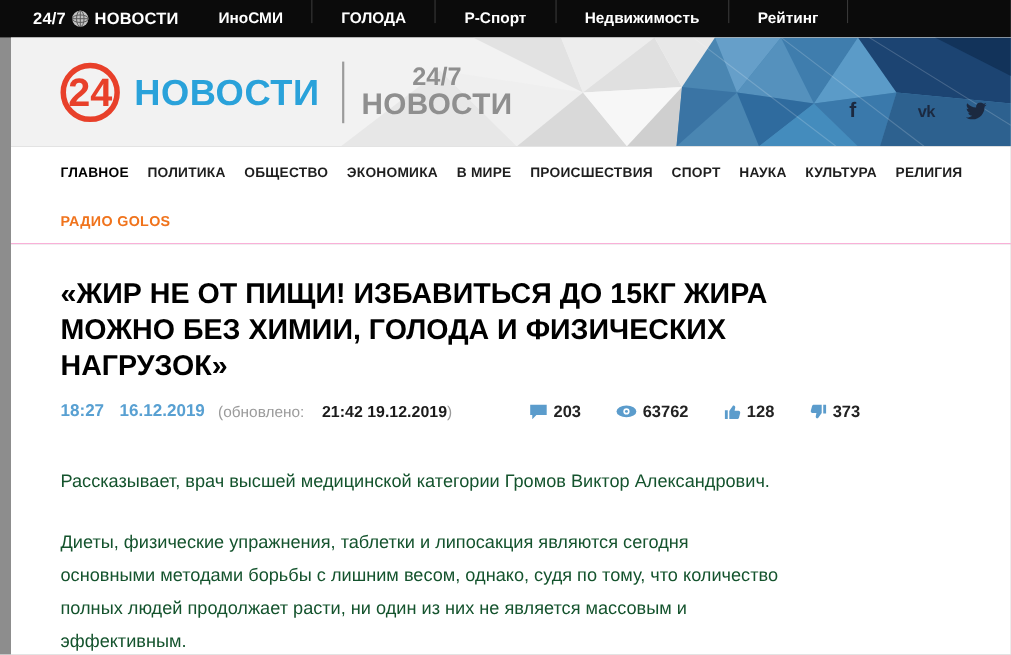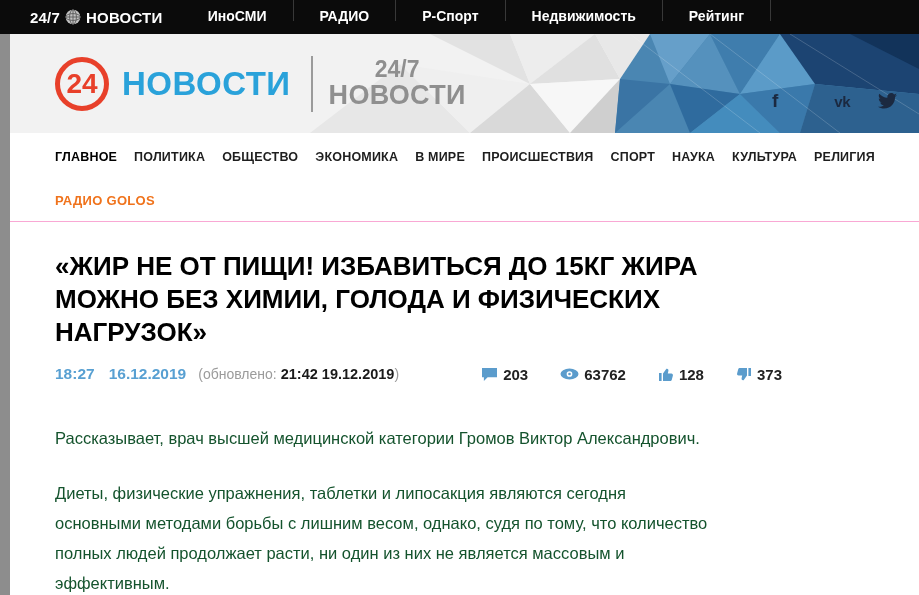--- a/index.html
+++ b/index.html
@@ -13,21 +13,21 @@
   .globe { display:inline-flex; width:16px; height:16px; }
   .topbar-menu { display:flex; align-items:flex-start; margin-left:auto; margin-right:148px; height:37px; }
   .tb-item { color:#fff; font-weight:bold; font-size:14px; padding:0 26px; line-height:34px; }
   .tb-div { width:1px; height:22px; background:#383838; }
 
   
   .header { height:99px; margin-left:10px; background:#f2f2f2; position:relative; overflow:hidden; }
   .pattern { position:absolute; top:0; left:0; width:909px; height:99px; }
   .header-inner { position:relative; z-index:2; display:flex; align-items:center; height:100%; padding-left:45px; }
   .logo-badge { width:54px; height:54px; border:5px solid #e8402a; border-radius:50%; color:#e8402a;
-                font-weight:bold; font-size:28px; display:flex; align-items:center; justify-content:center; background:transparent; }
+                font-weight:bold; font-size:36px; display:flex; align-items:center; justify-content:center; background:transparent; }
   .brand { color:#2aa2da; font-size:33px; font-weight:bold; margin-left:13px; letter-spacing:.5px; }
   .vdiv { width:2px; height:56px; background:#9b9b9b; margin:0 16px 0 20px; }
   .tagline { color:#8f8f8f; font-weight:bold; line-height:1.08; }
   .tl1 { font-size:23px; text-align:center; }
   .tl2 { font-size:27px; letter-spacing:.3px; }
   .social { position:absolute; z-index:3; right:22px; top:56px; display:flex; align-items:center; gap:28px; }
   .soc { color:#1b2940; font-weight:bold; }
   .soc.f { font-size:19px; }
   .soc.vk { font-size:15px; letter-spacing:-.5px;margin-left:28px; }
   .soc.tw { display:inline-flex; width:19px; height:16px; }
@@ -39,21 +39,21 @@
   .subnav { margin-left:10px; background:#fff; height:42px; display:flex; align-items:center; padding-left:45px; border-bottom:1px solid #f9a8d4; }
   .subnav-item { color:#f0731c; font-weight:bold; font-size:13px; letter-spacing:.3px; }
 
   
   .article { margin-left:10px; background:#fff; padding:28px 0 60px 45px; height:100%; }
   .title { font-size:26px; font-weight:bold; color:#000000; line-height:1.27; white-space:pre-line; max-width:760px; margin-bottom:16px; }
   .meta { display:flex; align-items:center; width:727px; }
   .meta .time, .meta .date { color:#58a0d2; font-weight:bold; font-size:15.5px; }
   .meta .date { margin-left:14px; }
   .updated { color:#9b9b9b; font-size:14px; margin-left:12px; }
-  .updated b { color:#1a1a1a; font-size:14.5px; margin-left:4px; }
+  .updated b { color:#1a1a1a; font-size:14.5px; margin-left:16px; }
   .stats { margin-left:auto; display:flex; align-items:center; gap:32px; }
   .stat { display:flex; align-items:center; gap:5px; color:#222; font-weight:bold; font-size:15px; }
   .stat svg { display:block; }
   .body-text { margin-top:40px; }
   .body-text p { max-width:780px; font-size:16.5px; color:#14532d; line-height:1.82; margin-bottom:25px; white-space:pre-line; }
 </style>
 </head>
 <body>
 
 <div class="topbar">
@@ -65,21 +65,21 @@
           <ellipse cx="8" cy="8" rx="3.4" ry="7.3" fill="none" stroke="#5a5a5a" stroke-width="0.9"></ellipse>
           <ellipse cx="8" cy="8" rx="7.3" ry="3.4" fill="none" stroke="#5a5a5a" stroke-width="0.9"></ellipse>
           <path d="M8 .7v14.6M.7 8h14.6" stroke="#5a5a5a" stroke-width="0.9"></path>
         </svg>
     </span>
     <span>НОВОСТИ</span>
   </a>
   <nav class="topbar-menu">
     <a class="tb-item">ИноСМИ</a>
     <span class="tb-div"></span>
-    <a class="tb-item">РАДИО</a>
+    <a class="tb-item">ГОЛОДА</a>
     <span class="tb-div"></span>
     <a class="tb-item">Р-Спорт</a>
     <span class="tb-div"></span>
     <a class="tb-item">Недвижимость</a>
     <span class="tb-div"></span>
     <a class="tb-item">Рейтинг</a>
     <span class="tb-div"></span>
   </nav>
 </div>
 

